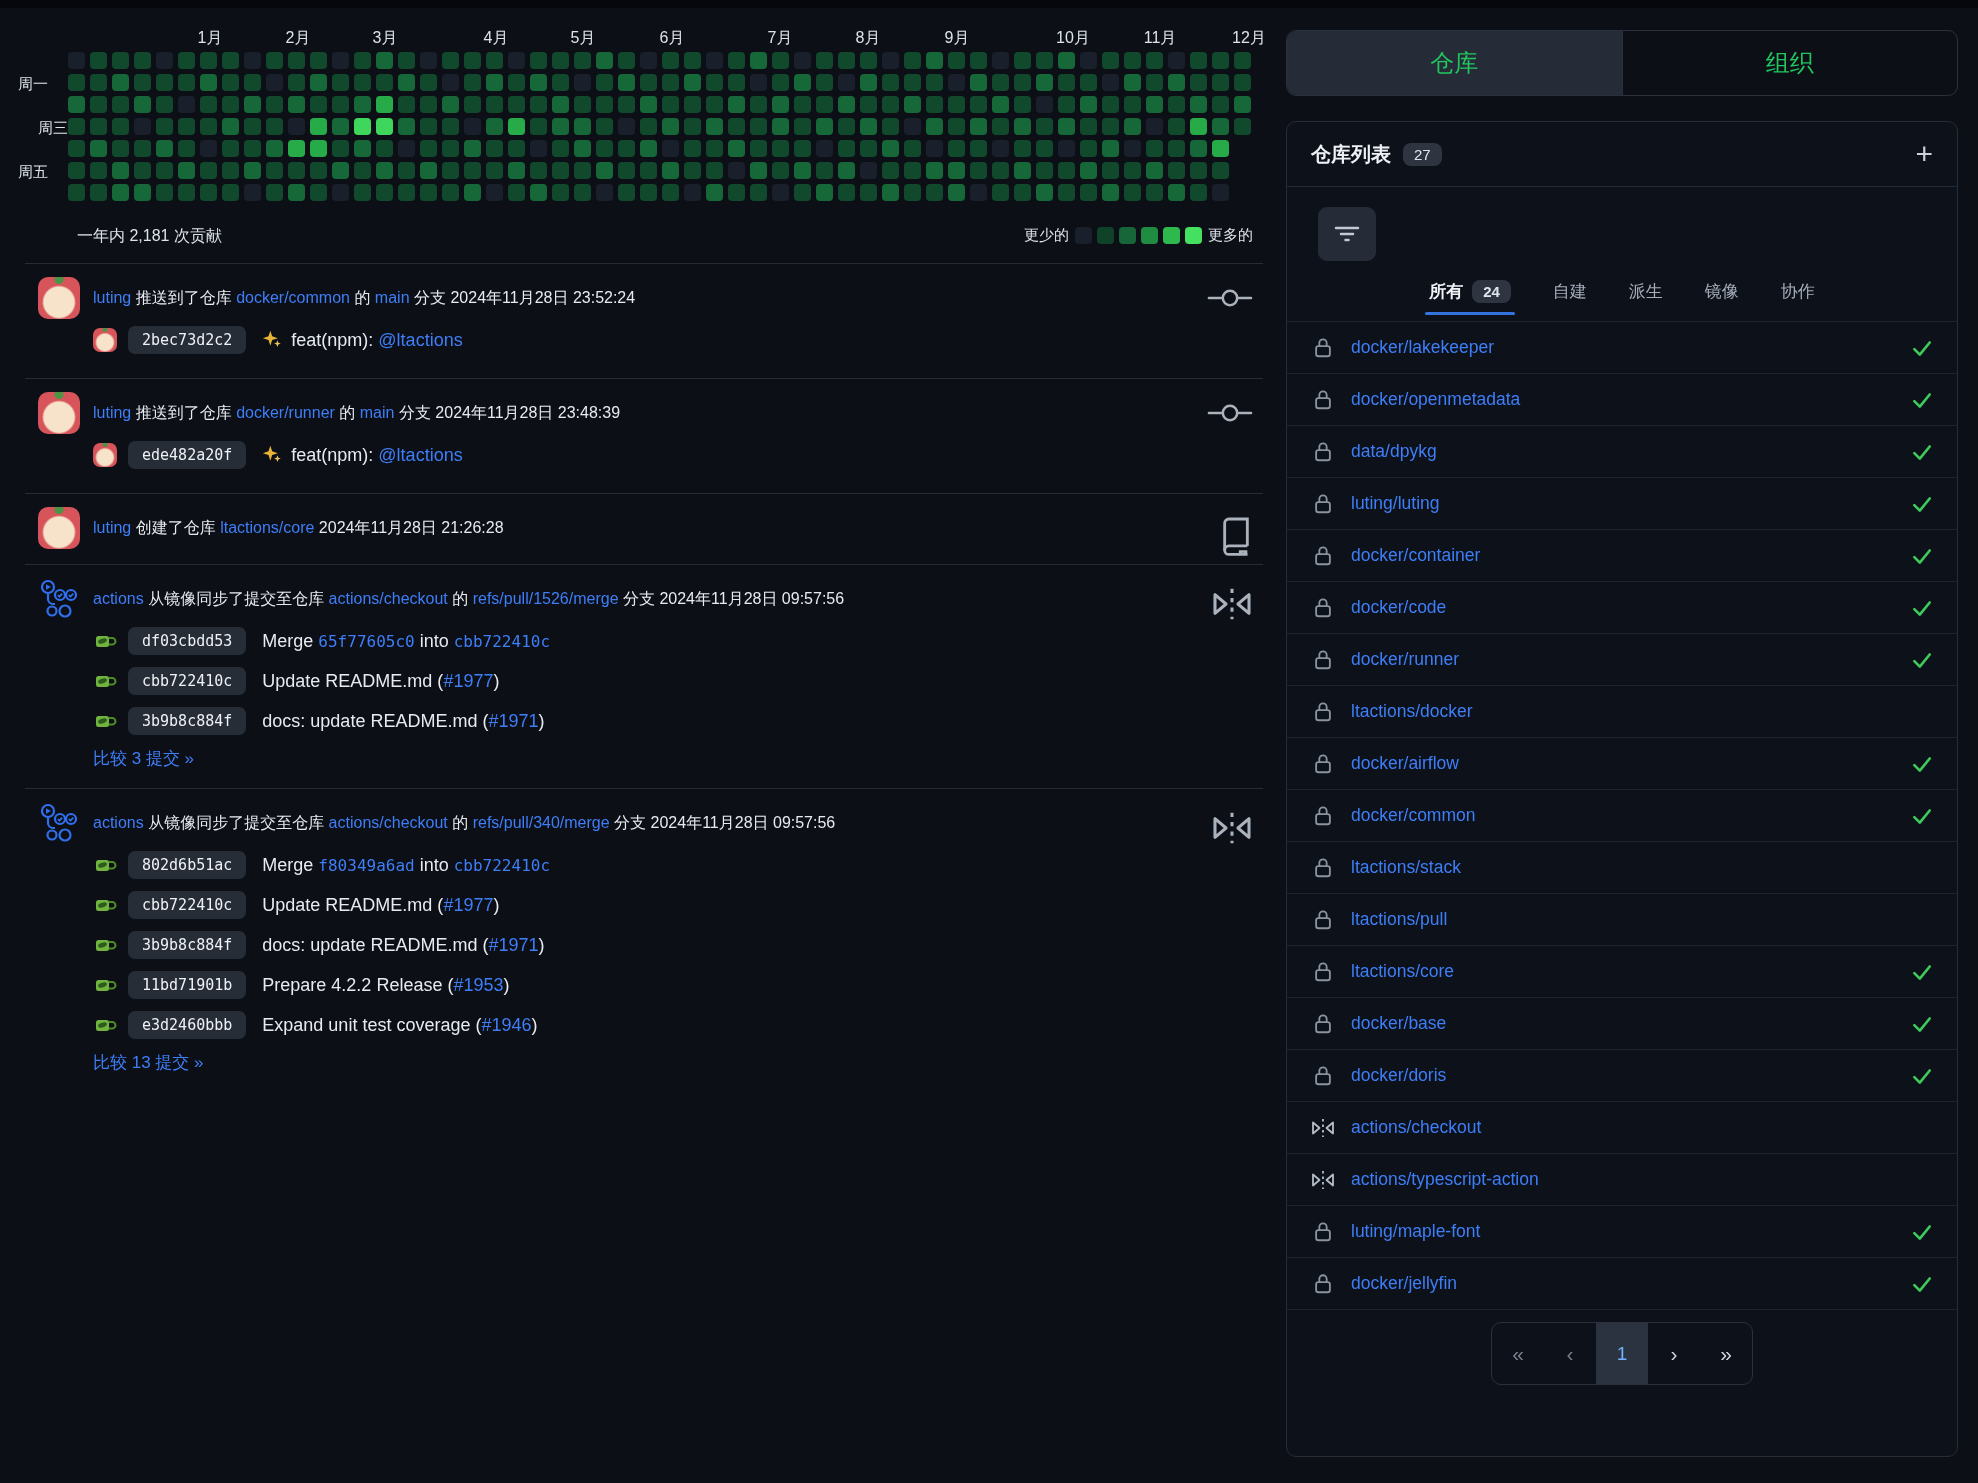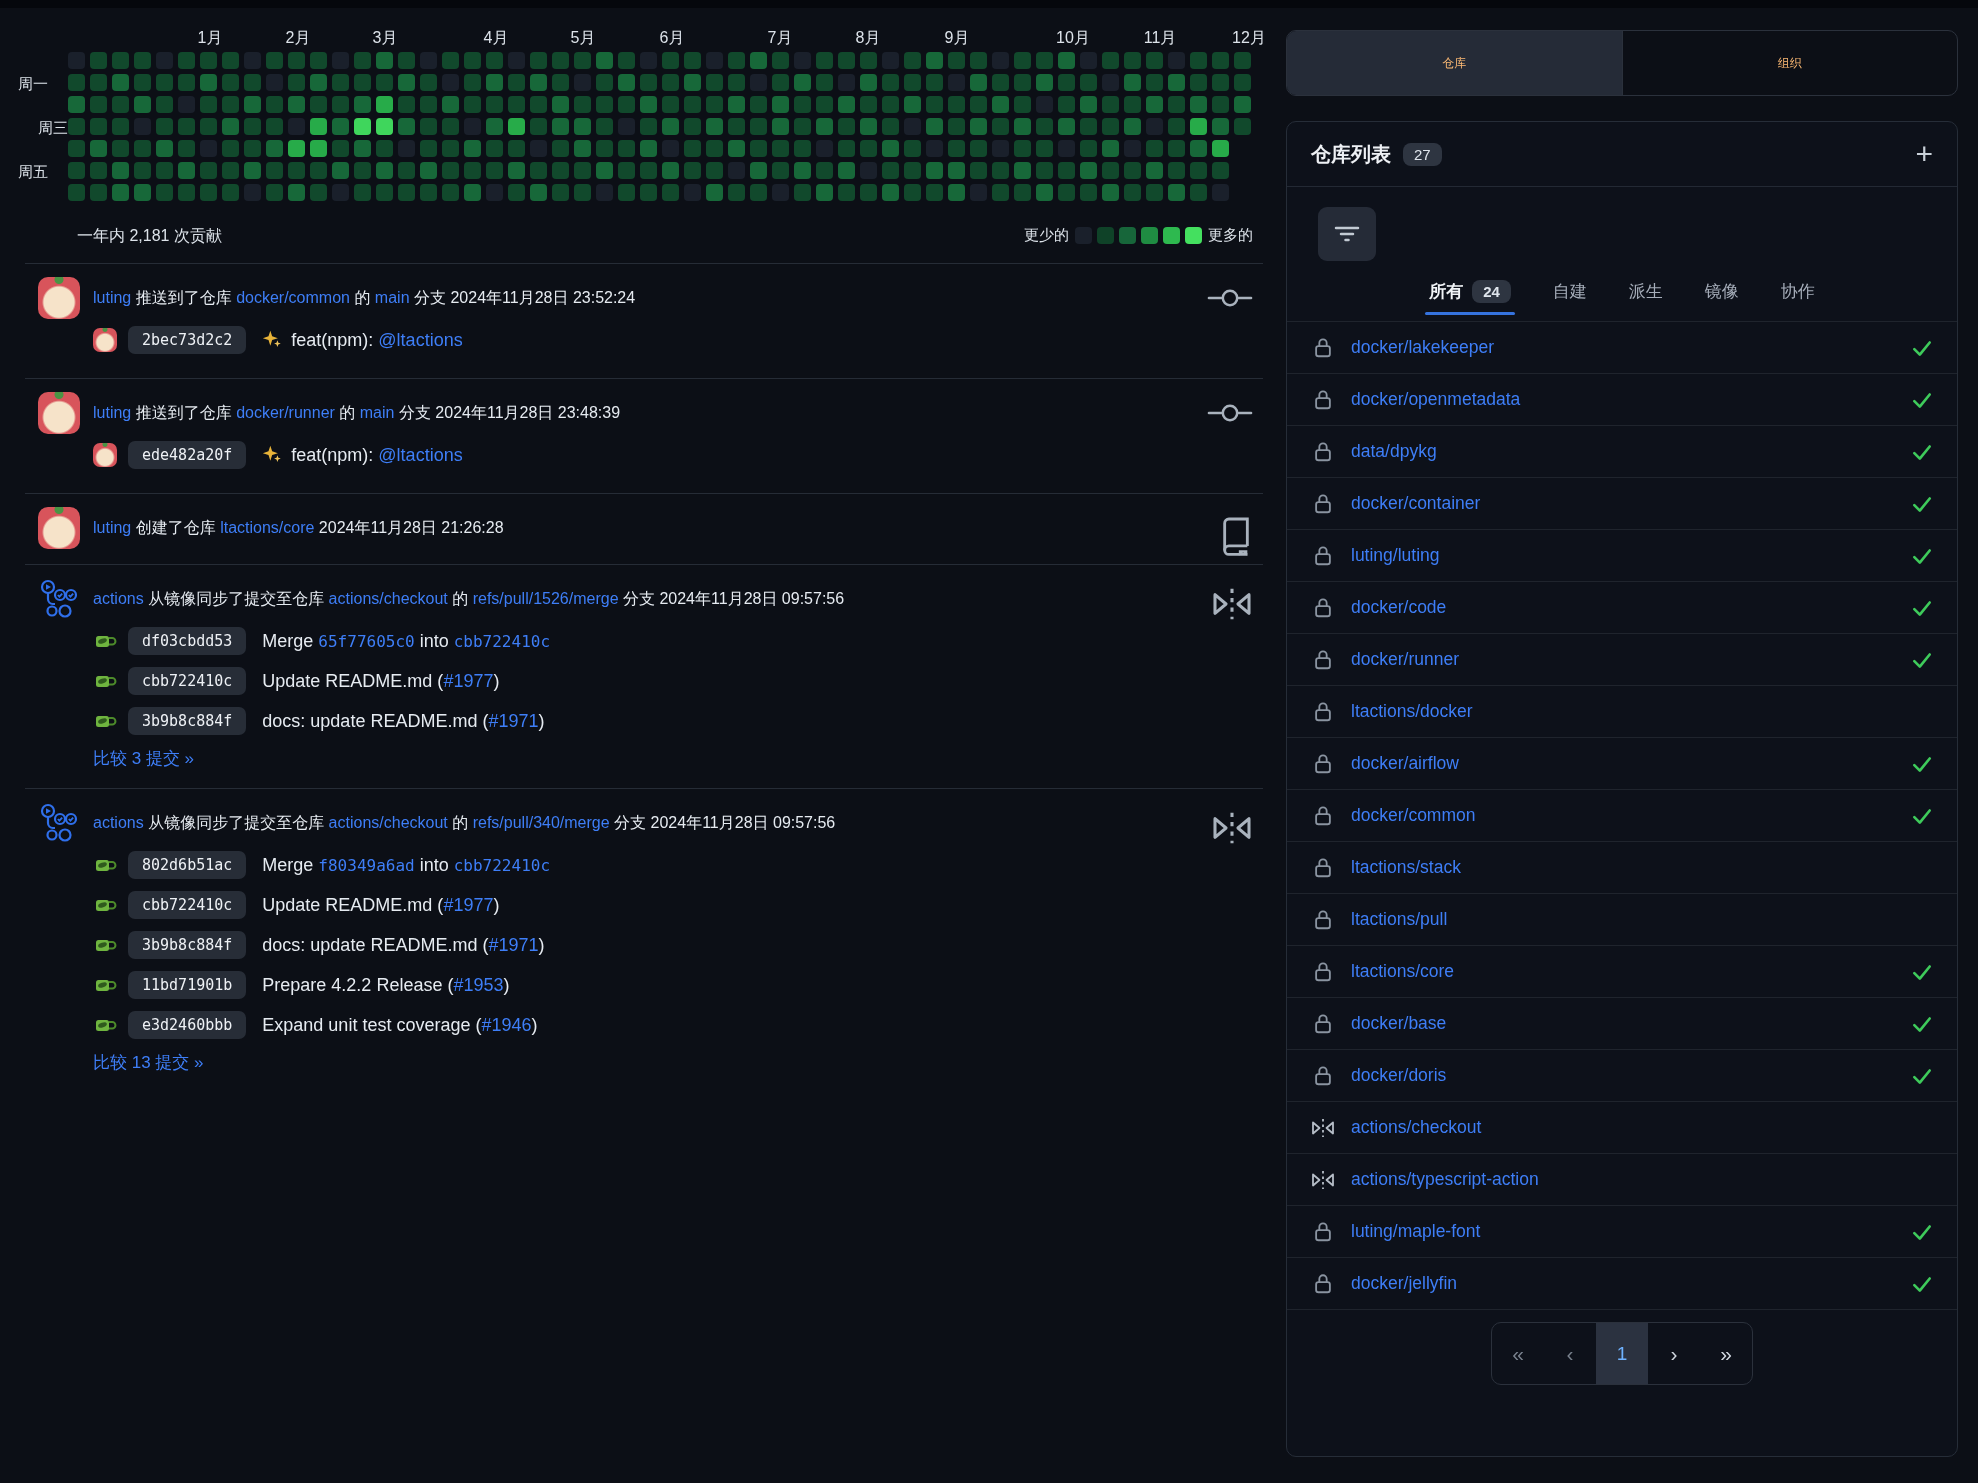--- a/index.html
+++ b/index.html
@@ -44,22 +44,22 @@
               font-size:15px;color:#eef1f5;}
   .commit-msg{margin-left:16px;font-size:18px;color:#e6ebf1;white-space:nowrap;}
   .commit-msg .mono-lnk{color:#3e7ef7;font-family:"DejaVu Sans Mono","Liberation Mono",monospace;font-size:16px;}
   .sparkle{display:inline-block;vertical-align:-3px;margin-right:4px;}
   .compare-link{margin:6px 0 0 68px;font-size:17px;}
   .entry-icon{position:absolute;right:10px;top:22px;color:#a9b2bd;}
 
   
   #panel{position:absolute;left:1286px;top:30px;width:672px;}
   #seg-tabs{display:flex;height:64px;border:1px solid #2b313c;border-radius:10px;overflow:hidden;}
-  .seg-tab{flex:1;display:flex;align-items:center;justify-content:center;font-size:12px;
-           color:#fdba74;cursor:pointer;text-align:center;}
+  .seg-tab{flex:1;display:flex;align-items:center;justify-content:center;font-size:24px;
+           color:#22c55e;cursor:pointer;text-align:center;}
   .seg-tab.active{background:#252b37;}
   .seg-tab + .seg-tab{border-left:1px solid #2b313c;}
   #card{margin-top:25px;border:1px solid #262d38;border-radius:10px;height:1336px;
         box-sizing:border-box;background:#0d111a;}
   #card-header{height:64px;display:flex;align-items:center;padding:0 24px;border-bottom:1px solid #232934;}
   #card-title{font-size:20px;font-weight:bold;color:#eef1f5;}
   .count-badge{margin-left:12px;background:#2e3541;border-radius:8px;padding:3px 11px;
                font-size:15px;color:#dfe5ec;}
   #add-btn{margin-left:auto;font-size:30px;line-height:30px;color:#c9d1d9;cursor:pointer;font-weight:300;}
   #search-row{display:flex;align-items:center;padding:20px 22px 0 22px;}
@@ -902,35 +902,35 @@
               </svg>
             </span>
           </div>
           <div class="repo-row">
             <span class="repo-icon">
               <svg width="22" height="24" viewBox="0 0 24 26" fill="none" stroke="#8a94a1" stroke-width="2">
                 <rect x="4.5" y="11" width="15" height="11" rx="2.5"></rect>
                 <path d="M8 11 V7.5 a4 4 0 0 1 8 0 V11"></path>
               </svg>
             </span>
+            <span class="repo-name lnk">luting/luting</span>
+            <span class="repo-check">
+              <svg width="22" height="22" viewBox="0 0 20 20" fill="none" stroke="#3ecb5b" stroke-width="2.4" stroke-linecap="round" stroke-linejoin="round">
+                <path d="M3 11 L8 16 L17 5"></path>
+              </svg>
+            </span>
+          </div>
+          <div class="repo-row">
+            <span class="repo-icon">
+              <svg width="22" height="24" viewBox="0 0 24 26" fill="none" stroke="#8a94a1" stroke-width="2">
+                <rect x="4.5" y="11" width="15" height="11" rx="2.5"></rect>
+                <path d="M8 11 V7.5 a4 4 0 0 1 8 0 V11"></path>
+              </svg>
+            </span>
             <span class="repo-name lnk">docker/container</span>
-            <span class="repo-check">
-              <svg width="22" height="22" viewBox="0 0 20 20" fill="none" stroke="#3ecb5b" stroke-width="2.4" stroke-linecap="round" stroke-linejoin="round">
-                <path d="M3 11 L8 16 L17 5"></path>
-              </svg>
-            </span>
-          </div>
-          <div class="repo-row">
-            <span class="repo-icon">
-              <svg width="22" height="24" viewBox="0 0 24 26" fill="none" stroke="#8a94a1" stroke-width="2">
-                <rect x="4.5" y="11" width="15" height="11" rx="2.5"></rect>
-                <path d="M8 11 V7.5 a4 4 0 0 1 8 0 V11"></path>
-              </svg>
-            </span>
-            <span class="repo-name lnk">luting/luting</span>
             <span class="repo-check">
               <svg width="22" height="22" viewBox="0 0 20 20" fill="none" stroke="#3ecb5b" stroke-width="2.4" stroke-linecap="round" stroke-linejoin="round">
                 <path d="M3 11 L8 16 L17 5"></path>
               </svg>
             </span>
           </div>
           <div class="repo-row">
             <span class="repo-icon">
               <svg width="22" height="24" viewBox="0 0 24 26" fill="none" stroke="#8a94a1" stroke-width="2">
                 <rect x="4.5" y="11" width="15" height="11" rx="2.5"></rect>

